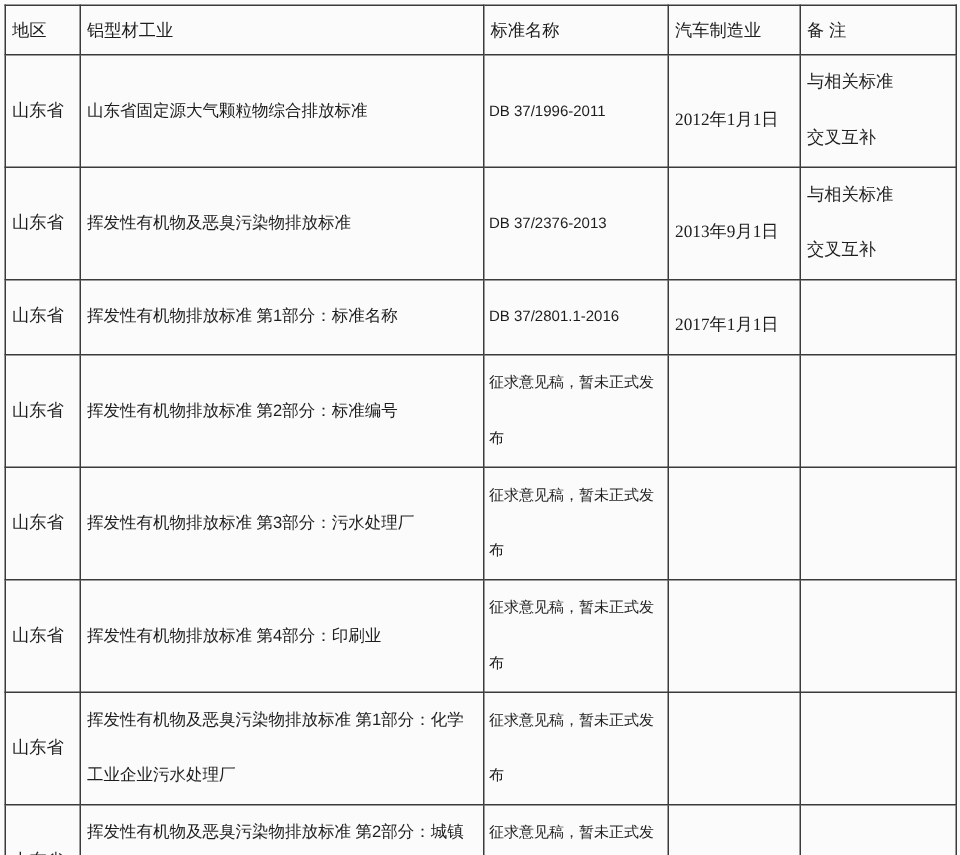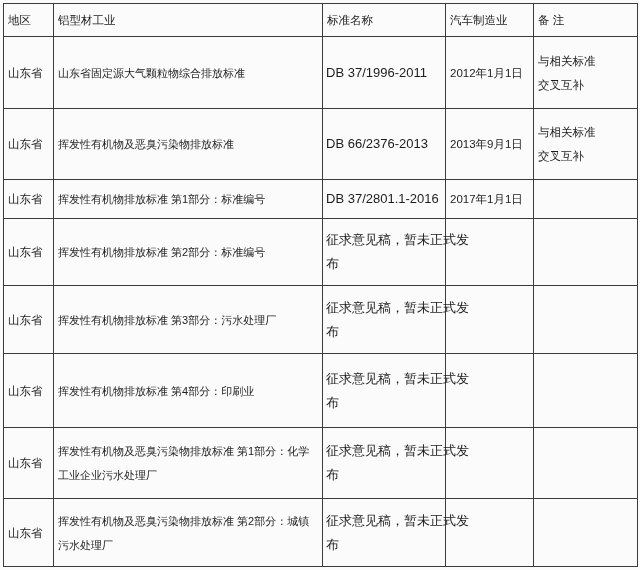--- a/index.html
+++ b/index.html
@@ -25,26 +25,26 @@
     font-weight: normal;
     white-space: pre;          
   }
   thead tr { height: 33px; }
   th {
     font-size: 11.5px;
     padding: 0 4px;
   }
   td {
     font-size: 11.5px;
-    line-height: 24px;         
+    line-height: 37px;         
     padding: 0 4px;
   }
   td.c-name   { font-size: 11px; }
-  td.c-number { font-size: 13px; padding: 0 0 0 3px; }
-  td.c-date   { padding: 0 0 0 4px; }
+  td.c-number { font-size: 10px; padding: 0 0 0 3px; }
+  td.c-date   { padding: 12px 0 0 4px; font-family: Liberation Serif, serif; }
   td.c-region { padding: 0 2px 0 4px; margin-top: 20px; }
   
   col.w-region { width: 50px; }
   col.w-name   { width: 269px; }
   col.w-number { width: 123px; }
   col.w-date   { width: 88px; }
   col.w-note   { width: 104px; }
   
   tbody tr:nth-child(1) { height: 72px; }
   tbody tr:nth-child(2) { height: 71px; }
@@ -80,28 +80,28 @@
       <td class="c-region">山东省</td>
       <td class="c-name">山东省固定源大气颗粒物综合排放标准</td>
       <td class="c-number">DB 37/1996-2011</td>
       <td class="c-date">2012年1月1日</td>
       <td class="c-note">与相关标准
 交叉互补</td>
     </tr>
     <tr>
       <td class="c-region">山东省</td>
       <td class="c-name">挥发性有机物及恶臭污染物排放标准</td>
-      <td class="c-number">DB 66/2376-2013</td>
+      <td class="c-number">DB 37/2376-2013</td>
       <td class="c-date">2013年9月1日</td>
       <td class="c-note">与相关标准
 交叉互补</td>
     </tr>
     <tr>
       <td class="c-region">山东省</td>
-      <td class="c-name">挥发性有机物排放标准 第1部分：标准编号</td>
+      <td class="c-name">挥发性有机物排放标准 第1部分：标准名称</td>
       <td class="c-number">DB 37/2801.1-2016</td>
       <td class="c-date">2017年1月1日</td>
       <td class="c-note"></td>
     </tr>
     <tr>
       <td class="c-region">山东省</td>
       <td class="c-name">挥发性有机物排放标准 第2部分：标准编号</td>
       <td class="c-number">征求意见稿，暂未正式发
 布</td>
       <td class="c-date"></td>

